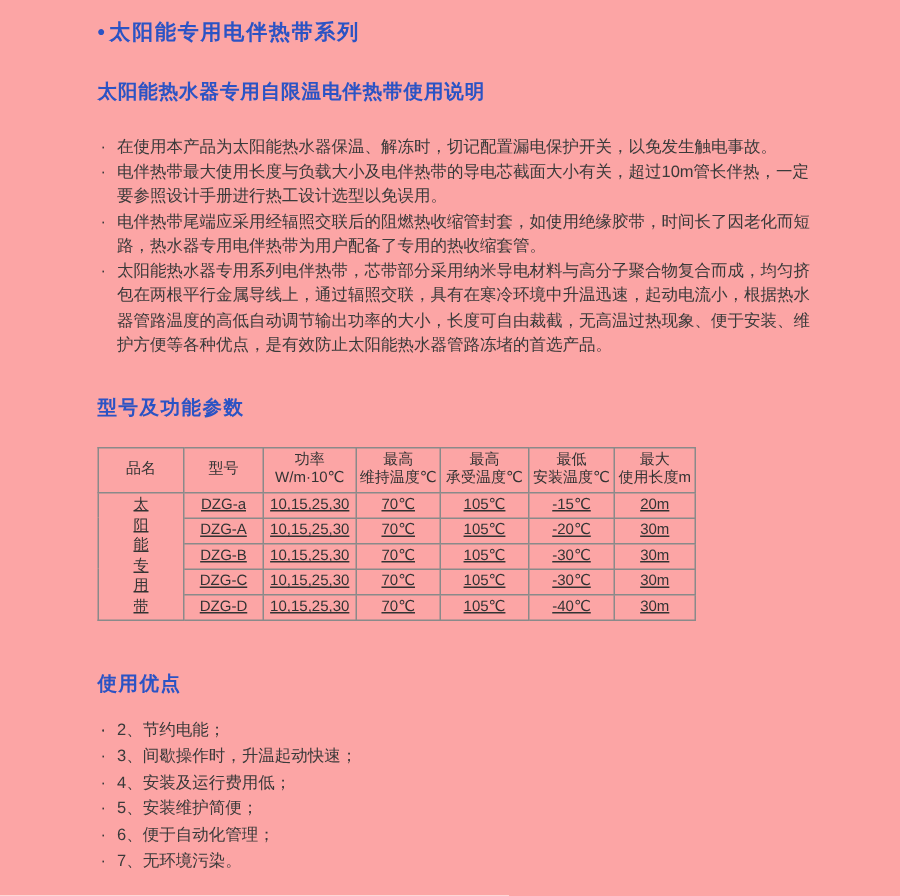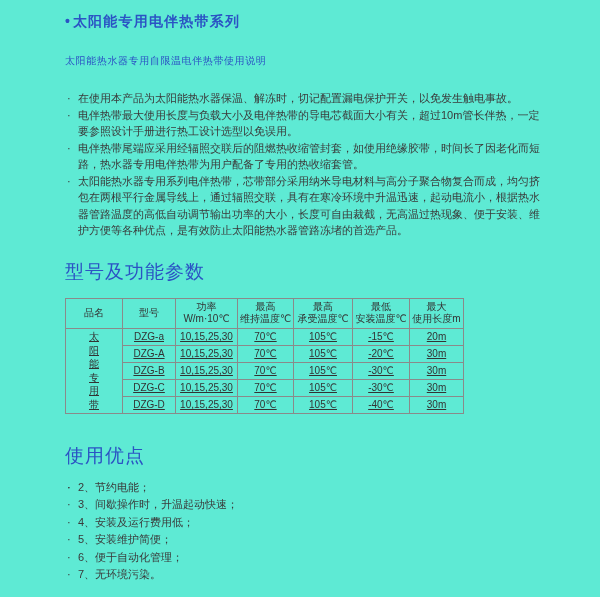--- a/index.html
+++ b/index.html
@@ -7,50 +7,50 @@
   body {
     font-family:"Liberation Sans","DejaVu Sans",sans-serif;
     color:#3a3a3a;
     -webkit-font-smoothing:antialiased;
   }
   .page {
     position:relative;
     width:600px; height:597px;
     padding:13px 55px 0 65px;
     overflow:hidden;
-    background:#5eead4;
+    background:#fca5a5;
   }
   .doc-title {
     color:#2b53c4;
     font-size:14px;
     font-weight:bold;
     letter-spacing:1.2px;
     line-height:16px;
   }
   .doc-title .t-marker { margin-right:3px; letter-spacing:0; }
   .doc-subtitle {
     margin-top:25px;
     color:#2b53c4;
-    font-size:10px;
-    font-weight:normal;
+    font-size:13px;
+    font-weight:bold;
     letter-spacing:0.6px;
     line-height:14px;
   }
   .desc {
     margin-top:22px;
     font-size:11px;
     line-height:16.5px;
     color:#3a3a3a;
   }
   .desc-item { position:relative; padding-left:13px; }
   .desc-item .marker { position:absolute; left:2px; top:0; }
   .section-heading {
     color:#2b53c4;
-    font-size:19px;
-    font-weight:normal;
+    font-size:13px;
+    font-weight:bold;
     letter-spacing:1px;
     line-height:15px;
   }
   .spec-heading { margin-top:25px; }
   .adv-heading  { margin-top:34px; }
   .spec-table {
     margin-top:19px;
     border-collapse:collapse;
     table-layout:fixed;
     width:398px;

